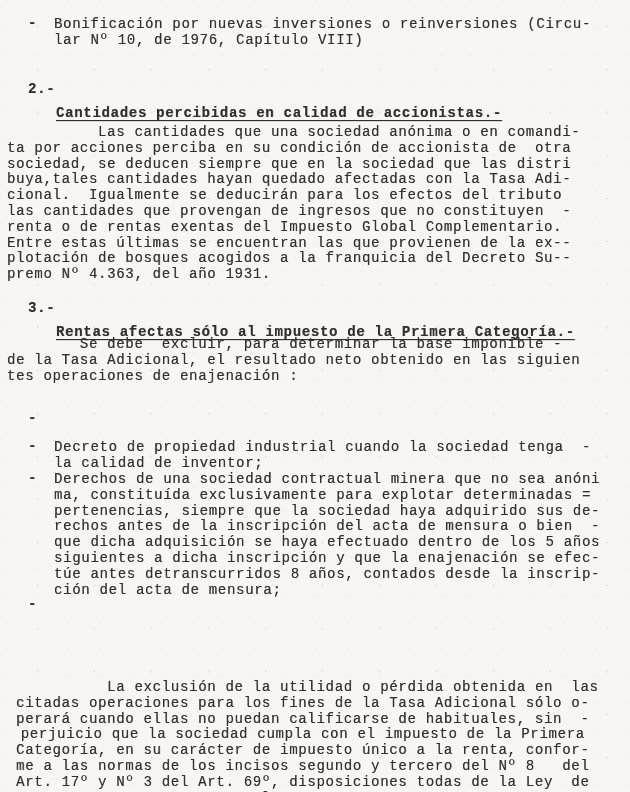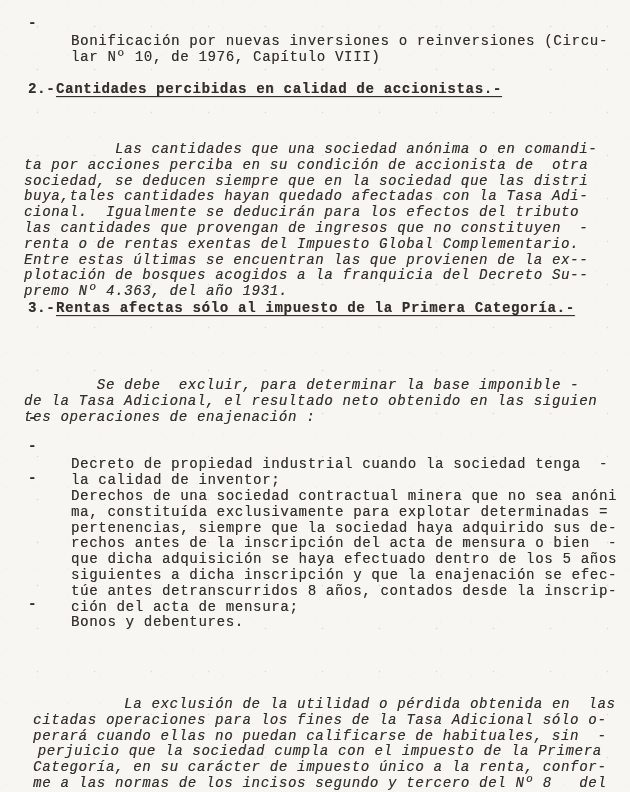--- a/index.html
+++ b/index.html
@@ -20,45 +20,46 @@
     
     background:
       radial-gradient(circle, rgba(110,108,104,0.16) 0.8px, transparent 1.1px),
       radial-gradient(circle, rgba(130,128,124,0.10) 0.7px, transparent 1px),
       #f7f6f3;
     background-size: 57px 43px, 31px 27px;
     background-position: 9px 5px, 22px 15px;
   }
   .txt{
     white-space:pre;
-    margin:18px;
+    margin:1px;
     text-shadow:0.3px 0.3px 0.6px rgba(45,42,38,0.5);
   }
   .block{position:absolute;}
   .item{display:flex;align-items:flex-start;left:28px;}
   .marker{
     flex:0 0 25px;
     font-weight:bold;
     text-shadow:0.3px 0.3px 0.6px rgba(45,42,38,0.5);
   }
   .heading{display:flex;align-items:flex-start;left:28px;font-weight:bold;}
   .hnum{flex:0 0 28px;text-shadow:0.3px 0.3px 0.6px rgba(45,42,38,0.5);}
   .htitle{
     text-decoration:underline;
     text-decoration-thickness:1.4px;
     text-underline-offset:3px;
     text-shadow:0.3px 0.3px 0.6px rgba(45,42,38,0.5);
     white-space:pre;
+    margin-top:24px;
   }
-  .para{left:6px;font-style:italic;}
+  .para{left:6px;}
   .pos-intro{top:16px;}
   .pos-h2{top:82px;}
   .pos-p1{top:124px;}
   .pos-h3{top:301px;}
-  .pos-p2{top:360px;}
+  .pos-p2{top:336px;}
   .pos-b1{top:411px;}
   .pos-b2{top:439px;}
   .pos-b3{top:471px;}
   .pos-b4{top:597px;}
   .pos-p3{top:679px;text-align:center;}
 </style>
 </head>
 <body>
 
 <div class="page">
@@ -111,21 +112,20 @@
 pertenencias, siempre que la sociedad haya adquirido sus de-
 rechos antes de la inscripción del acta de mensura o bien  -
 que dicha adquisición se haya efectuado dentro de los 5 años
 siguientes a dicha inscripción y que la enajenación se efec-
 túe antes detranscurridos 8 años, contados desde la inscrip-
 ción del acta de mensura;</div>
   </div>
 
   <div class="block item pos-b4">
     <span class="marker">-</span>
-    <div class="txt">Bonos y debentures.</div>
   </div>
 
   <div class="block txt para pos-p3">           La exclusión de la utilidad o pérdida obtenida en  las
 citadas operaciones para los fines de la Tasa Adicional sólo o-
 perará cuando ellas no puedan calificarse de habituales, sin  -
 perjuicio que la sociedad cumpla con el impuesto de la Primera
 Categoría, en su carácter de impuesto único a la renta, confor-
 me a las normas de los incisos segundo y tercero del Nº 8   del
 Art. 17º y Nº 3 del Art. 69º, disposiciones todas de la Ley  de
 la Renta.</div>

